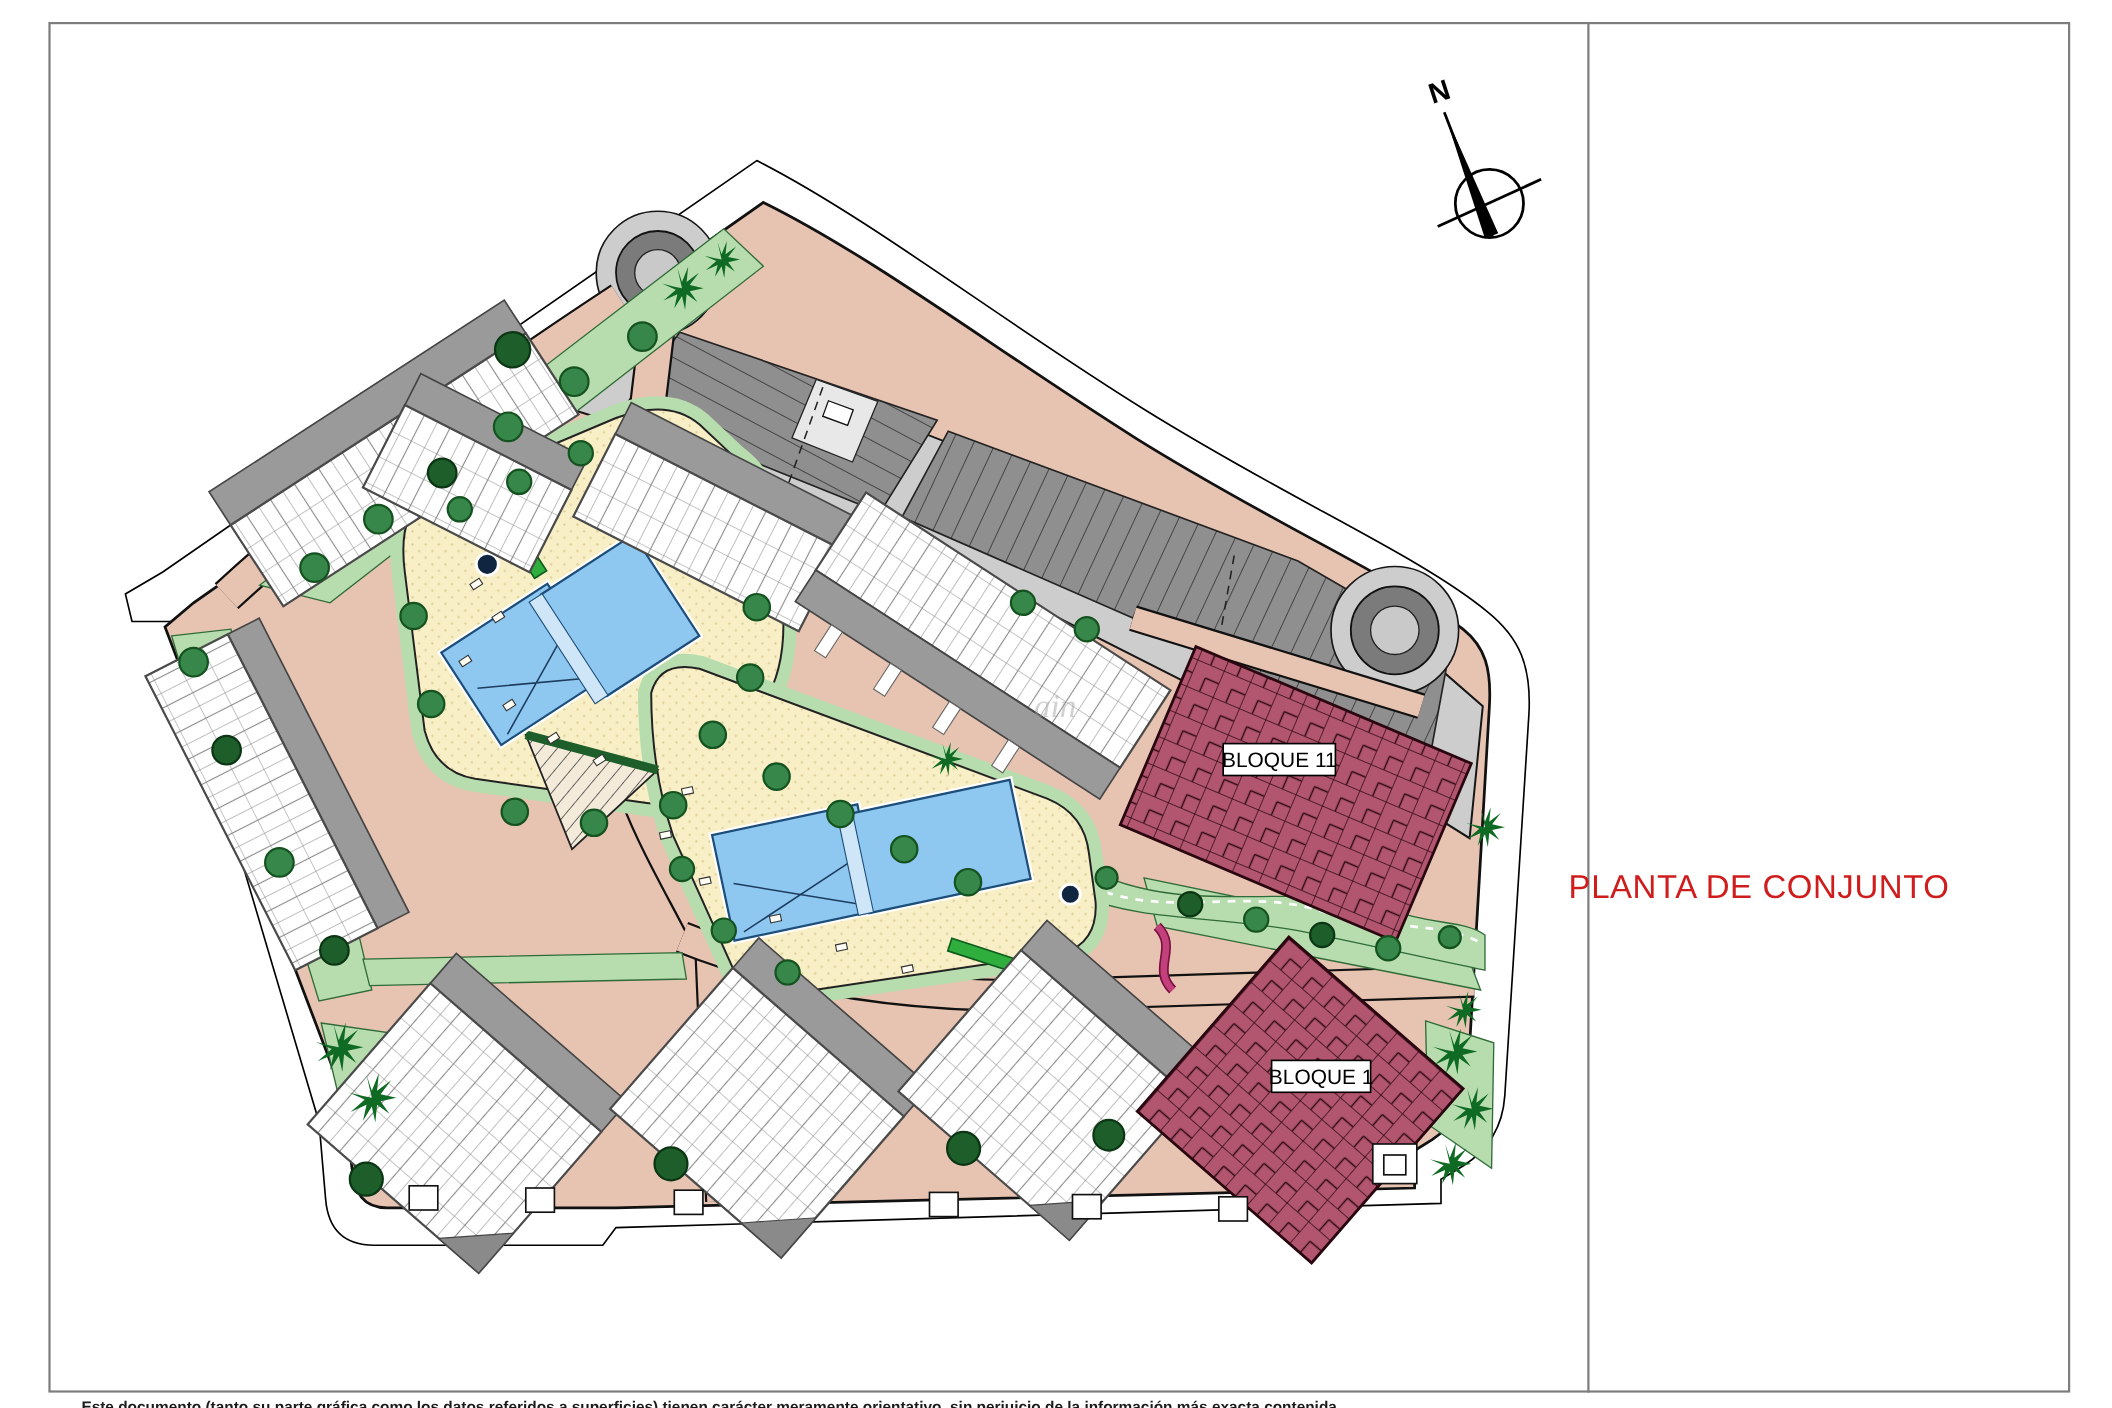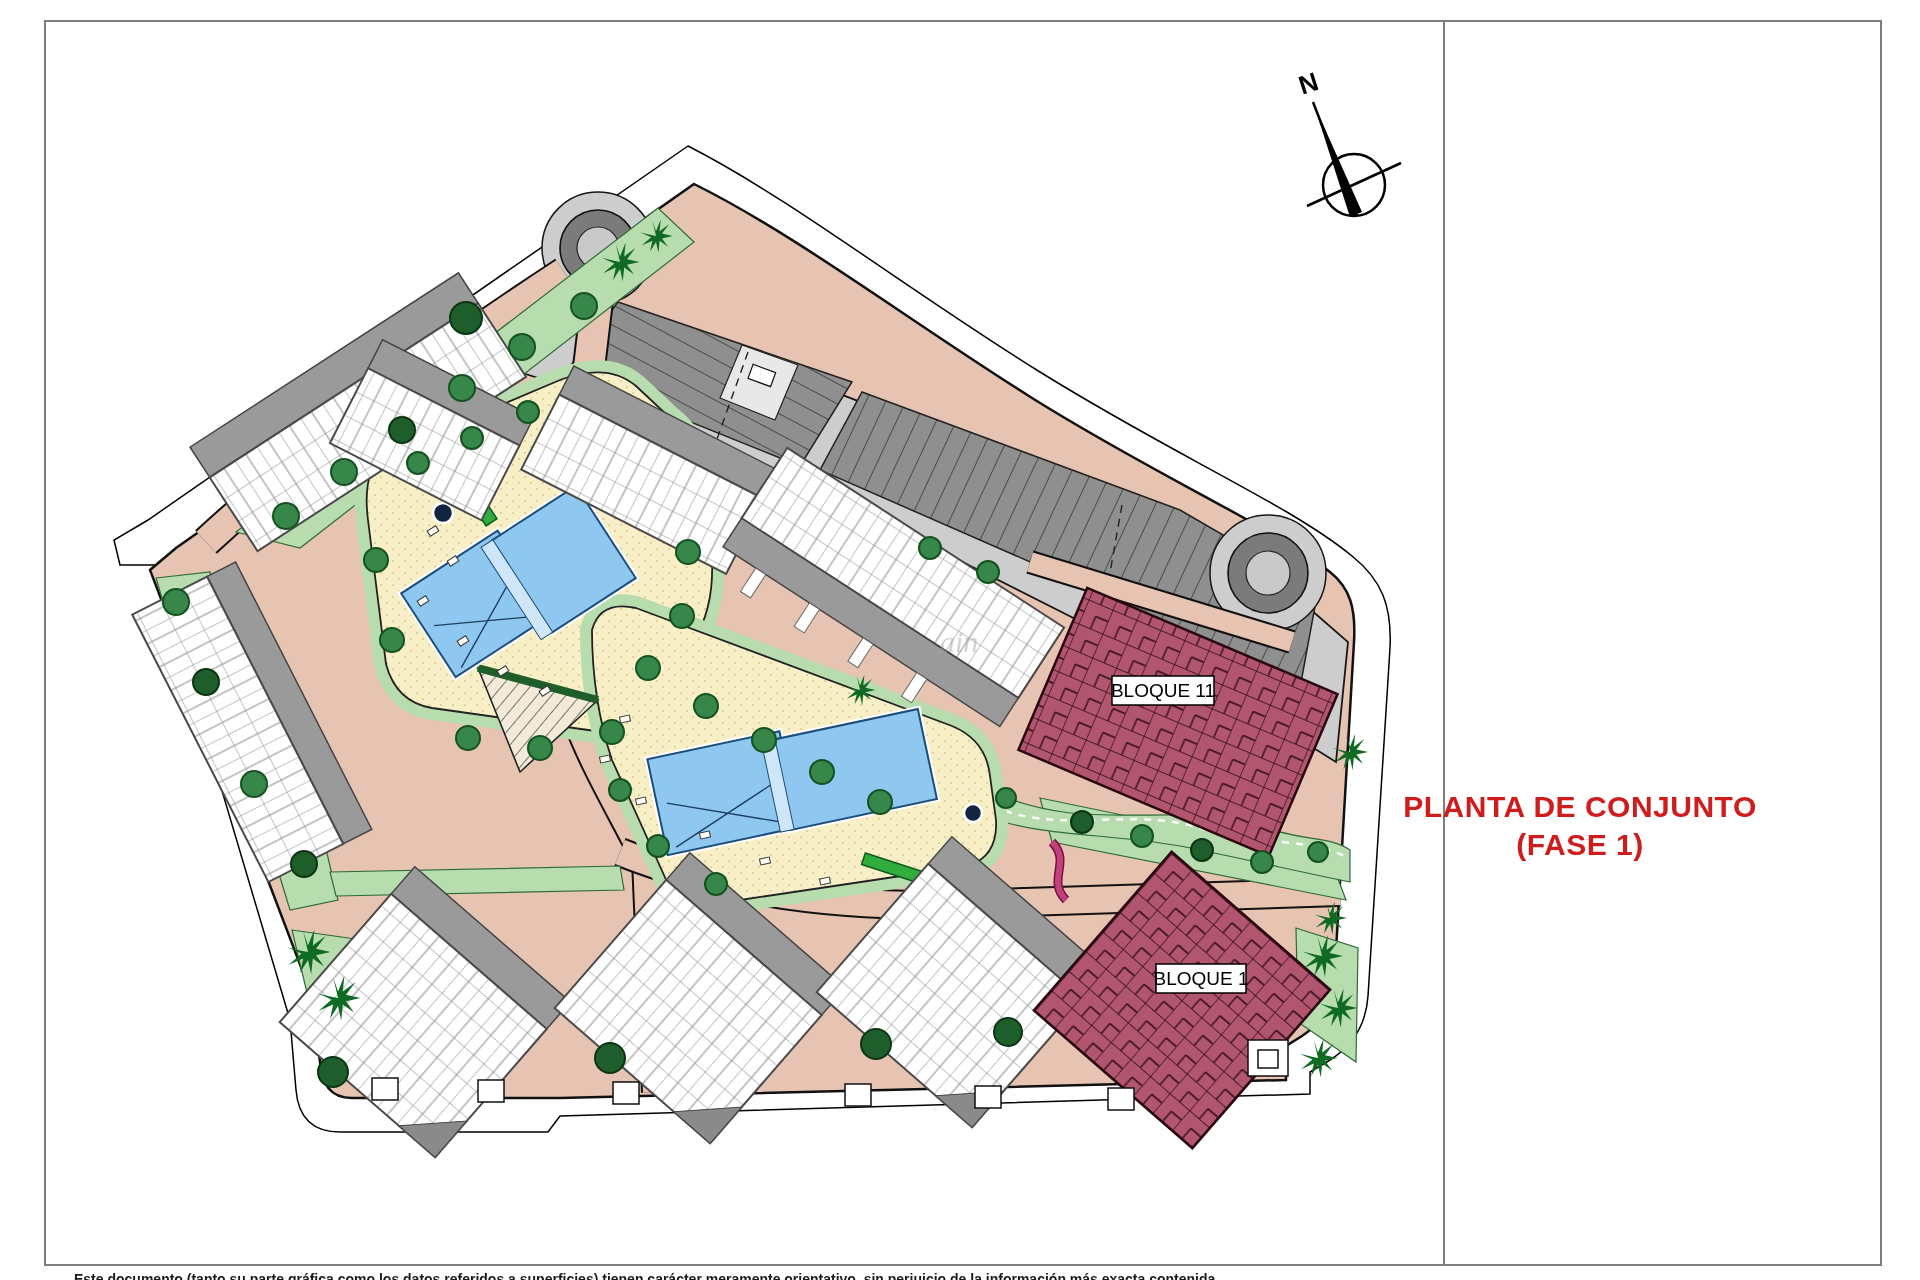--- a/index.html
+++ b/index.html
@@ -3,22 +3,22 @@
 <meta charset="utf-8">
 <style>
   html,body{margin:0;padding:0;background:#fff;}
   body{width:1920px;height:1280px;position:relative;overflow:hidden;
        font-family:"Liberation Sans",sans-serif;}
   .sheet-frame{position:absolute;left:44px;top:20px;width:1838px;height:1246px;
        border:2px solid #7d7d7d;box-sizing:border-box;background:#fff;}
   .frame-separator{position:absolute;left:1443px;top:20px;height:1246px;width:0;
        border-left:2px solid #7d7d7d;}
   .plan-svg{position:absolute;left:0;top:0;width:1920px;height:1280px;}
-  .title-block{position:absolute;left:1366px;top:788px;width:428px;text-align:center;
-       color:var(--title_red);font-weight:bold;font-size:30px;line-height:38px;
+  .title-block{position:absolute;left:1426px;top:788px;width:428px;
+       color:var(--title_red);font-weight:normal;font-size:30px;line-height:38px;
        letter-spacing:.5px;}
   .disclaimer{position:absolute;left:74px;top:1271px;width:1380px;white-space:nowrap;
        overflow:hidden;font-size:14px;font-weight:bold;color:#1a1a1a;}
   
   .salmon{fill:var(--road_salmon);stroke:#111;stroke-width:2.5;}
   .outerland{fill:#ffffff;stroke:#000;stroke-width:1.5;}
   .grayroad{fill:var(--road_gray);stroke:#161616;stroke-width:1.8;}
   .greenz{fill:var(--green_light);stroke:#2f6b38;stroke-width:1.2;}
   .t{fill:var(--green_tree);stroke:#14521f;stroke-width:2;}
   .td{fill:var(--green_dark);stroke:#0b3513;stroke-width:2;}
@@ -304,16 +304,15 @@
     <path d="M1313,102 L1362,212 L1350,217 Z" fill="#000"></path>
     <path class="compassline" d="M1313,102 L1357,216"></path>
     <path class="compassline" d="M1307,206 L1401,163"></path>
   </g>
 
   <text class="watermark" x="940" y="652">ain</text>
 </svg>
 
 <div class="title-block">
   <div>PLANTA DE CONJUNTO</div>
-  <div>(FASE 1)</div>
 </div>
 
 <div class="disclaimer">Este documento (tanto su parte gráfica como los datos referidos a superficies) tienen carácter meramente orientativo, sin perjuicio de la información más exacta contenida</div>
 
 </body></html>

